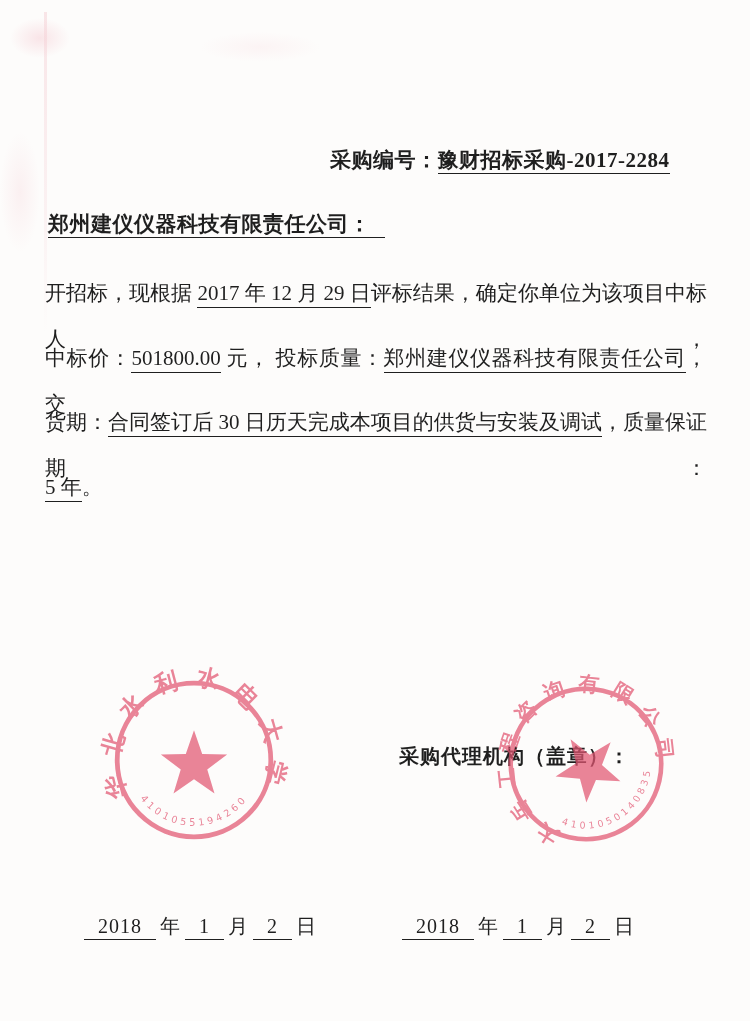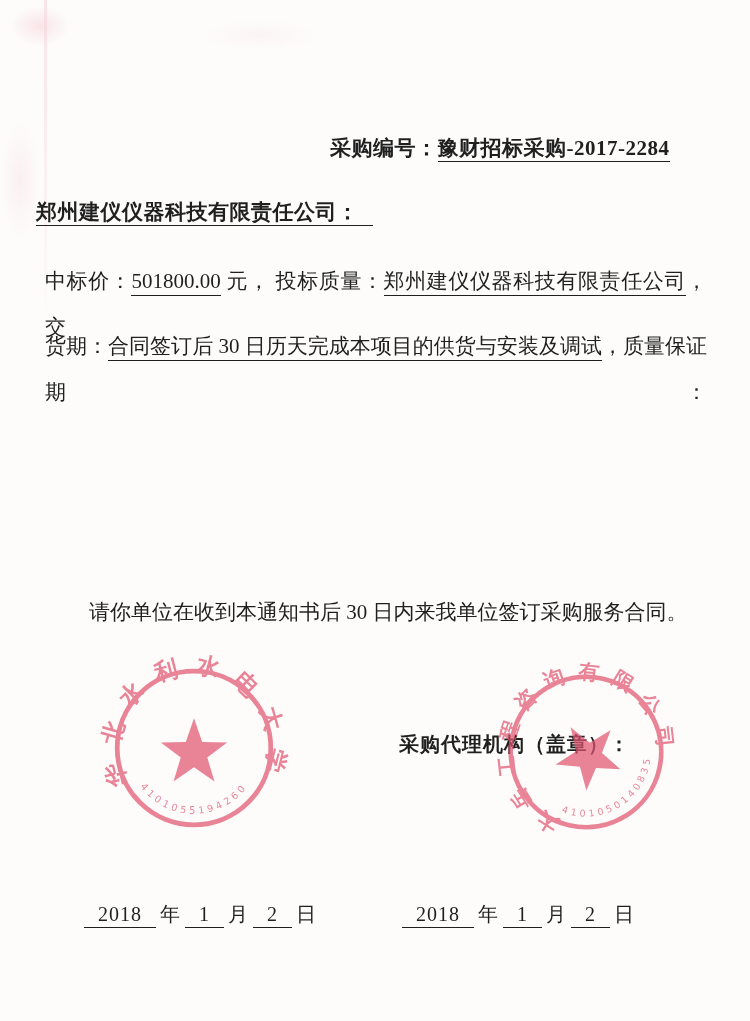--- a/index.html
+++ b/index.html
@@ -2,40 +2,40 @@
 <html><head>
 <meta charset="utf-8">
 <style>
   html,body{margin:0;padding:0;}
   body{
     width:750px;height:1021px;position:relative;overflow:hidden;
     background:#fdfcfb;
     font-family:"Liberation Serif","DejaVu Serif",serif;
     color:#1f1f1f;
   }
-  .page{position:absolute;inset:0;}
+  .page{position:absolute;inset:0;margin-top:12px;}
   
   .art{position:absolute;pointer-events:none;}
   .art-vline{left:44px;top:0;width:3px;height:320px;
     background:linear-gradient(#f3c9cf,#f8e3e6 60%,transparent);opacity:.45;}
   .art-smudge1{left:10px;top:6px;width:60px;height:40px;border-radius:50%;
     background:radial-gradient(closest-side,#f5cdd4,transparent);opacity:.5;}
   .art-smudge2{left:0px;top:120px;width:40px;height:120px;border-radius:50%;
     background:radial-gradient(closest-side,#f7dde1,transparent);opacity:.4;}
   .art-smudge3{left:200px;top:20px;width:120px;height:30px;border-radius:50%;
     background:radial-gradient(closest-side,#f9e4e7,transparent);opacity:.35;}
 
   .u{border-bottom:1.8px solid #1f1f1f;padding-bottom:1px;}
 
   .header-line{
     position:absolute;left:330px;top:134px;font-size:21px;font-weight:bold;
     white-space:nowrap;letter-spacing:.5px;
   }
   .recipient-line{
-    position:absolute;left:36px;top:198px;font-size:21px;font-weight:bold;
+    position:absolute;left:48px;top:198px;font-size:21px;font-weight:bold;
     white-space:nowrap;letter-spacing:.5px;
   }
   .recipient-line .u{padding-right:14px;}
 
   .body-block{
     position:absolute;left:45px;top:258px;width:662px;font-size:21px;
   }
   .body-line{
     height:64.5px;line-height:46px;
     text-align:justify;text-align-last:justify;text-justify:inter-character;
@@ -77,30 +77,33 @@
   <div class="header-line">
     <span>采购编号：</span><span class="u">豫财招标采购-2017-2284</span>
   </div>
 
   <div class="recipient-line">
     <span class="u">郑州建仪仪器科技有限责任公司：</span>
   </div>
 
   <div class="body-block">
     <div class="body-line">
+      <span>开招标，现根据 </span><span class="u">2017 年 12 月 29 日</span><span>评标结果，确定你单位为该项目中标人，</span>
+    </div>
+    <div class="body-line">
       <span>中标价：</span><span class="u">501800.00</span><span> 元， 投标质量：</span><span class="u">郑州建仪仪器科技有限责任公司</span><span>，交</span>
     </div>
     <div class="body-line">
       <span>货期：</span><span class="u">合同签订后 30 日历天完成本项目的供货与安装及调试</span><span>，质量保证期：</span>
     </div>
+    <div class="body-line no-just">
+      <span class="u">5 年</span><span>。</span>
+    </div>
   </div>
 
-  <div class="notice-line">
-    <span>请你单位在收到本通知书后 30 日内来我单位签订采购服务合同。</span>
-  </div>
 
   <div class="sig-label sig-label-right">采购代理机构（盖章）：</div>
 
   <div class="seal seal-left">
     <svg viewBox="0 0 220 220">
       <g fill="#e25672" stroke="none" opacity="0.72">
         <circle cx="110" cy="110" r="88" fill="none" stroke="#e25672" stroke-width="5.5"></circle>
         <path d="M110,76 L119.4,103.1 L148,103.6 L125.2,120.9 L133.5,148.4 L110,132 L86.5,148.4 L94.8,120.9 L72,103.6 L100.6,103.1 Z"></path>
         <defs>
           <path id="sealL-top" d="M 35,150 A 85,85 0 1 1 185,150" fill="none"></path>

